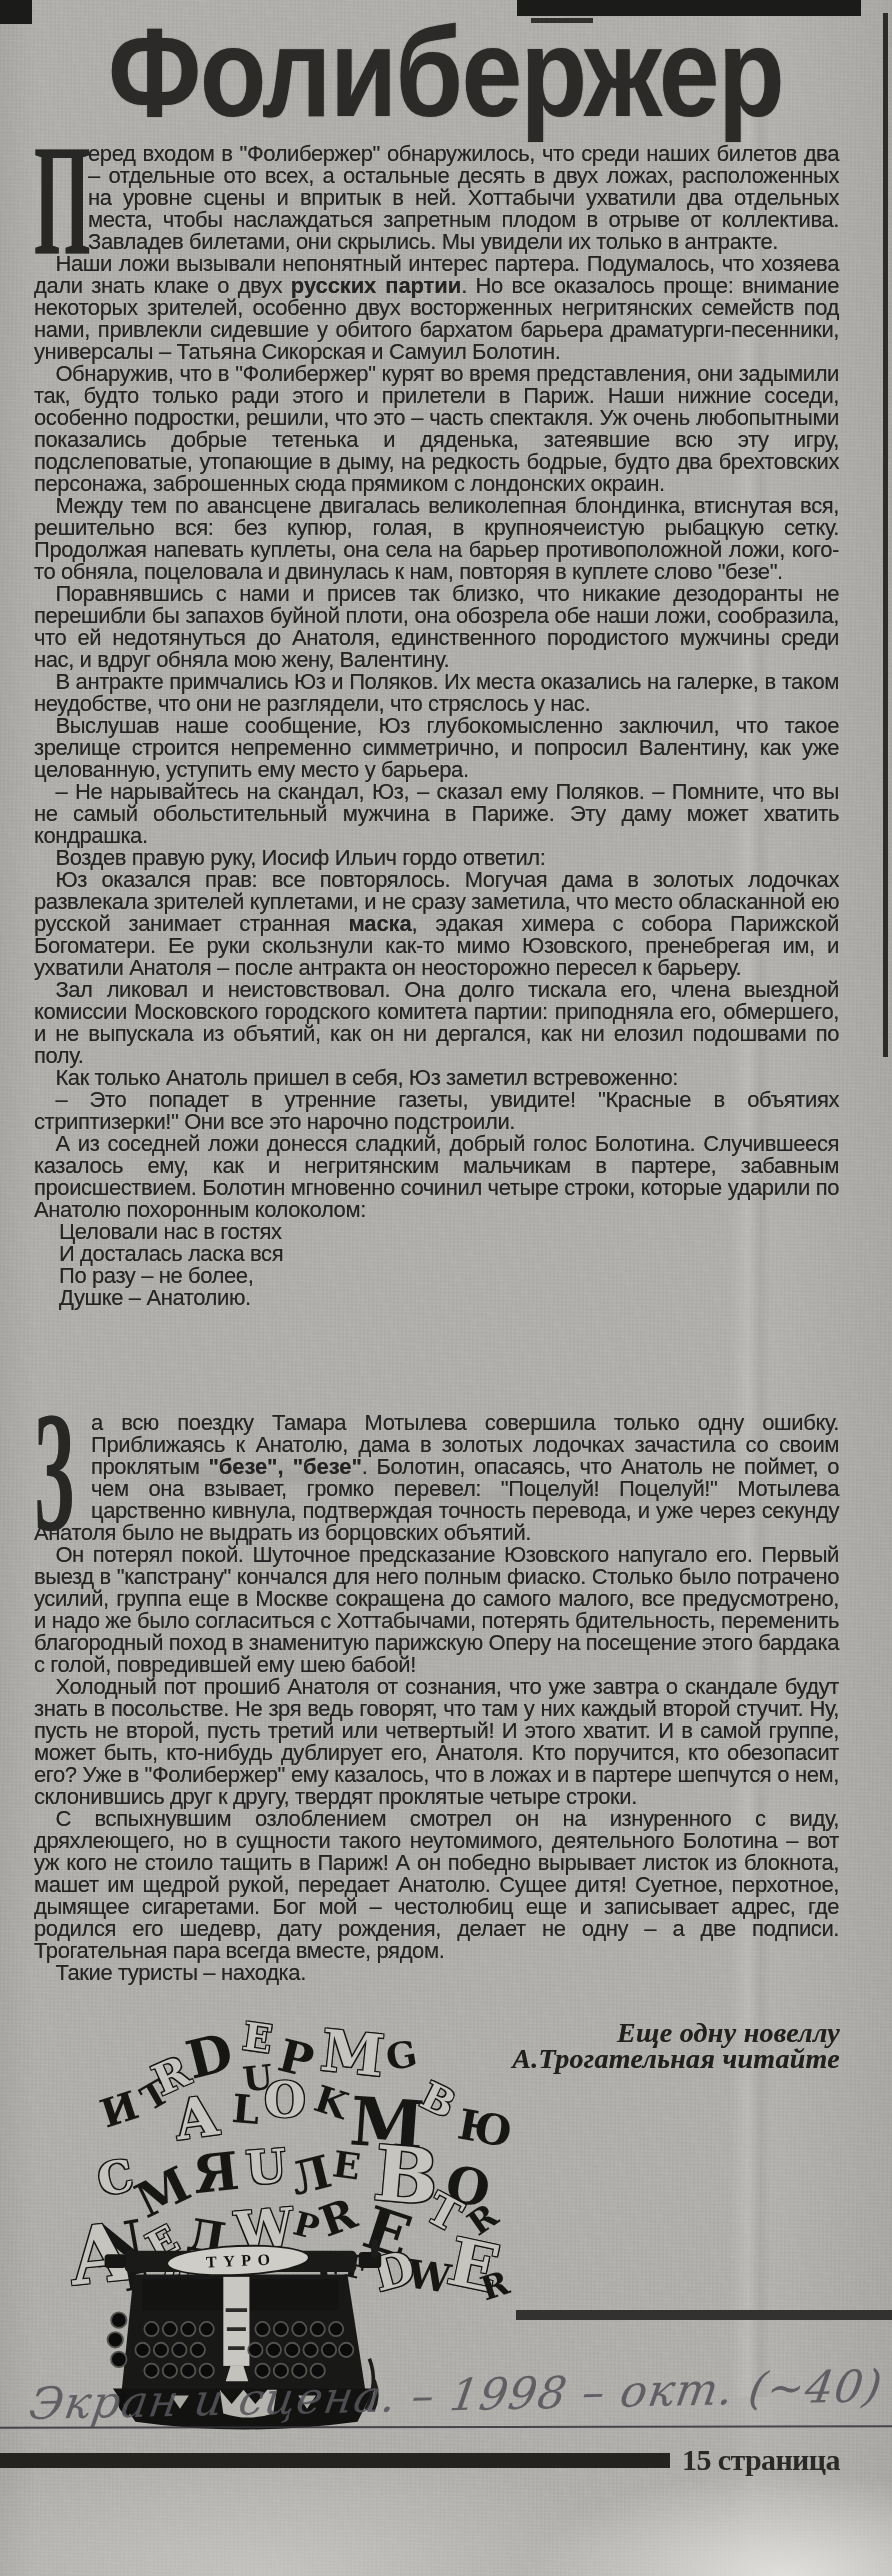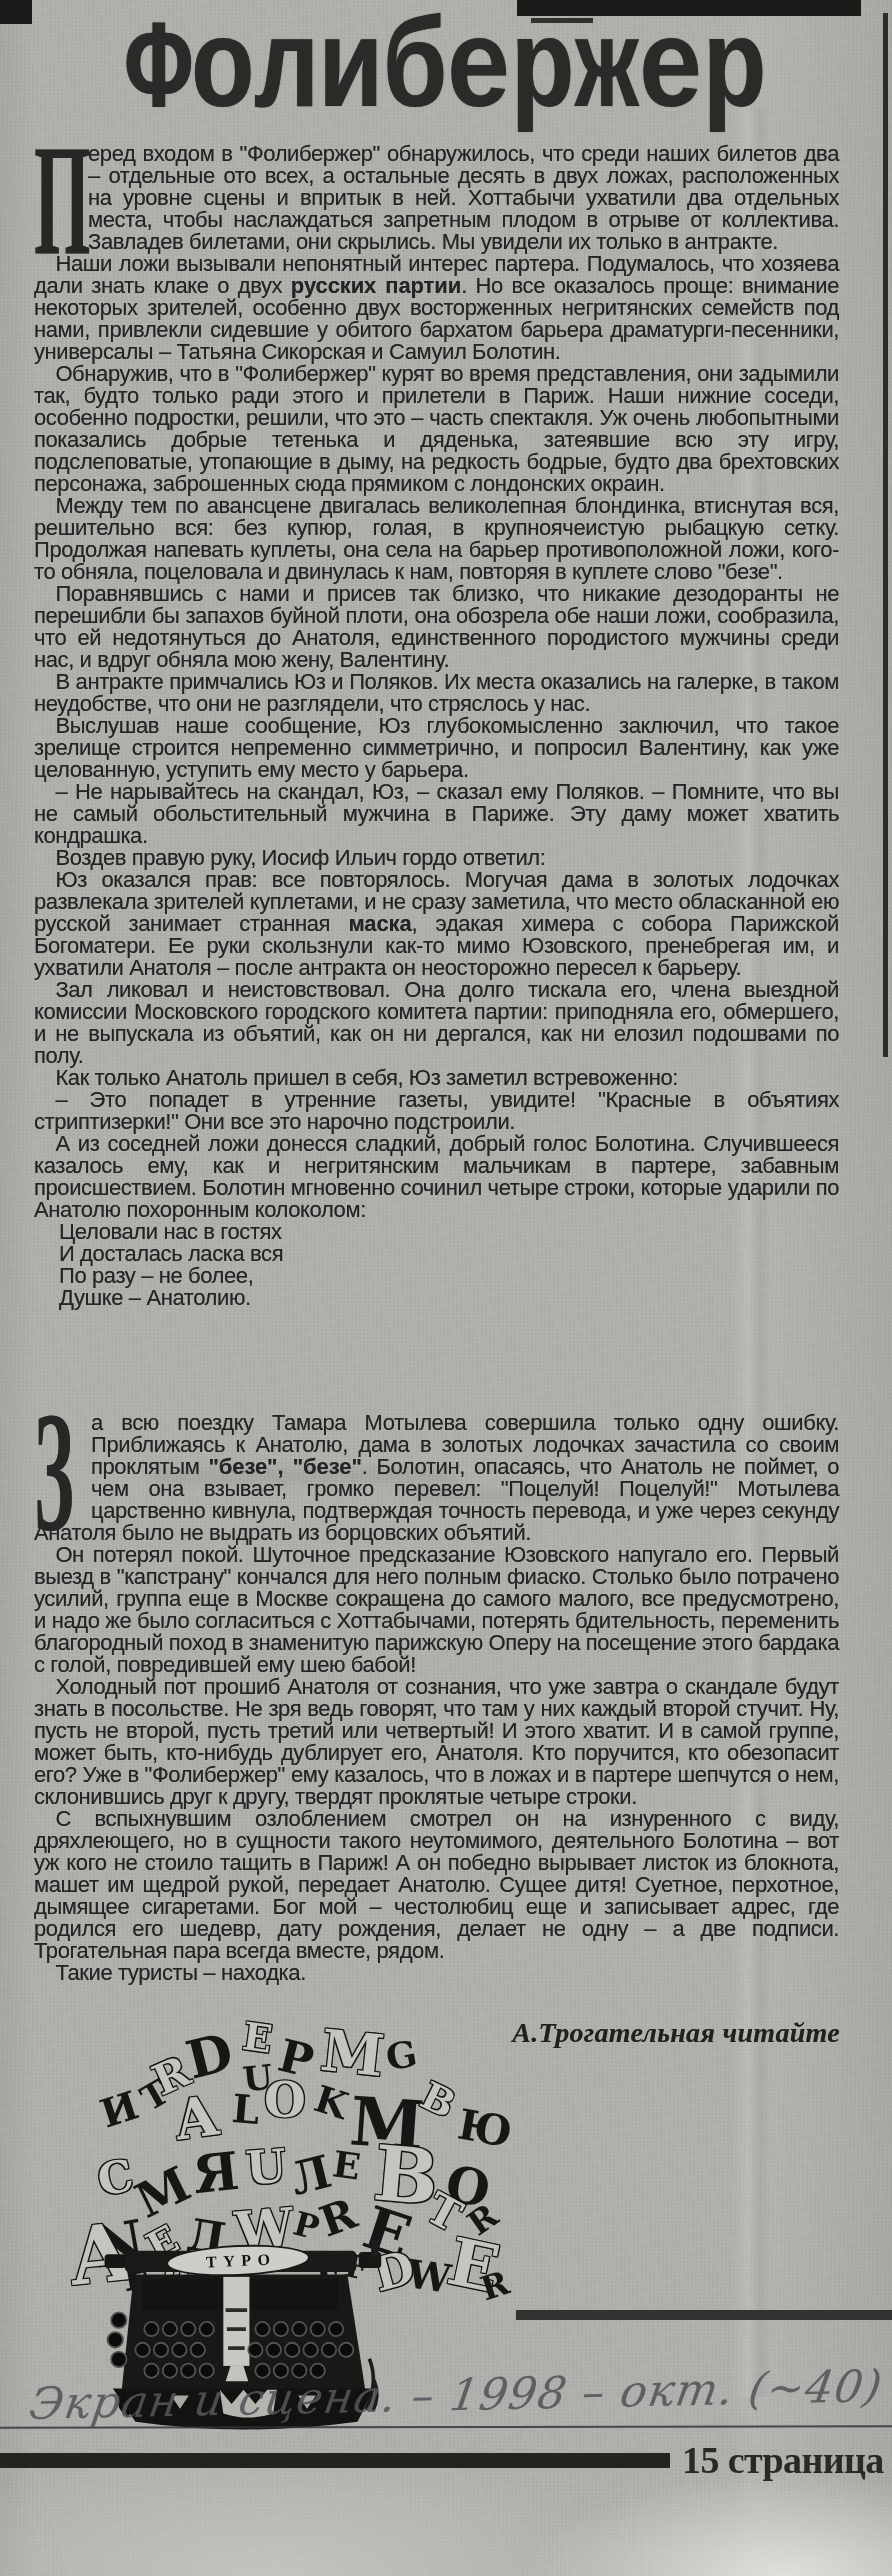--- a/index.html
+++ b/index.html
@@ -19,21 +19,21 @@
   .art-tl{left:0;top:0;width:32px;height:24px;}
   .art-top{left:517px;top:0;width:344px;height:15.5px;}
   .art-top2{left:531px;top:18.4px;width:62px;height:4.8px;background:#32312f;}
   .art-right{left:883px;top:13px;width:4.8px;height:1044px;background:#2d2c2b;}
   .crease{position:absolute;left:729px;top:107px;width:42px;height:2290px;
     background:linear-gradient(90deg, rgba(0,0,0,0) 0%, rgba(255,255,255,.09) 45%, rgba(0,0,0,.05) 75%, rgba(0,0,0,0) 100%);}
   .smudge{position:absolute;background:rgba(60,60,60,.08);filter:blur(3px);border-radius:4.8px;}
 
   
   .title{position:absolute;left:0;top:8.3px;width:100%;margin:0;text-align:center;
-    font-family:Liberation Mono, monospace;font-weight:700;color:#2b2a28;}
+    font-family:Liberation Sans, sans-serif;font-weight:700;color:#2b2a28;}
   .title-inner{display:inline-block;font-size:127px;line-height:1.02;letter-spacing:-1.8px;
     transform:scaleX(.86);transform-origin:50% 0;text-shadow:0 0 1.2px rgba(30,30,30,.5);}
 
   
   .body{position:absolute;left:34px;width:805px;color:#242424;
     font-size:22px;line-height:22px;letter-spacing:-0.4px;text-align:justify;
     text-shadow:0 0 0.6px rgba(40,40,40,.55);}
   .block1{top:143px;}
   .block2{top:1412px;}
   .para{margin:0;padding:0;text-indent:21.4px;}
@@ -70,21 +70,21 @@
   
   .mid-bar{position:absolute;left:516px;top:2310px;width:376px;height:10px;background:#32312f;}
   .handwriting{position:absolute;left:30px;top:2380px;width:845px;
     font-family:"DejaVu Serif", serif;font-style:italic;font-size:44px;line-height:1.1;
     color:#54545a;opacity:.88;letter-spacing:1.2px;white-space:nowrap;
     transform:rotate(-1.2deg) skewX(-10deg);transform-origin:0 50%;}
   .pencil-rule{position:absolute;left:0;top:2426px;width:892px;height:2.4px;background:#343438;opacity:.85;
     transform:rotate(-.1deg);}
   .footer-bar{position:absolute;left:0;top:2453px;width:670px;height:15px;background:#24231f;}
   .page-label{position:absolute;left:682px;top:2441px;width:208px;
-    font-family:"Liberation Serif", serif;font-weight:700;font-size:38px;line-height:38px;
+    font-family:"Liberation Serif", serif;font-weight:700;font-size:30px;line-height:38px;
     color:#2a2928;letter-spacing:-0.6px;white-space:nowrap;}
 </style>
 </head>
 <body>
 
 <div class="page">
 
   <div class="art art-tl"></div>
   <div class="art art-top"></div>
   <div class="art art-top2"></div>
@@ -124,20 +124,21 @@
     <p class="para lead"><span class="dropcap dc2">
           <span class="dc-glyph">З</span>
         </span><span>а всю поездку Тамара Мотылева совершила только одну ошибку. Приближаясь к Анатолю, дама в золотых лодочках зачастила со своим проклятым </span><b>"безе", "безе"</b><span>. Болотин, опасаясь, что Анатоль не поймет, о чем она взывает, громко перевел: "Поцелуй! Поцелуй!" Мотылева царственно кивнула, подтверждая точность перевода, и уже через секунду Анатоля было не выдрать из борцовских объятий.</span></p>
     <p class="para">Он потерял покой. Шуточное предсказание Юзовского напугало его. Первый выезд в "капстрану" кончался для него полным фиаско. Столько было потрачено усилий, группа еще в Москве сокращена до самого малого, все предусмотрено, и надо же было согласиться с Хоттабычами, потерять бдительность, переменить благородный поход в знаменитую парижскую Оперу на посещение этого бардака с голой, повредившей ему шею бабой!</p>
     <p class="para">Холодный пот прошиб Анатоля от сознания, что уже завтра о скандале будут знать в посольстве. Не зря ведь говорят, что там у них каждый второй стучит. Ну, пусть не второй, пусть третий или четвертый! И этого хватит. И в самой группе, может быть, кто-нибудь дублирует его, Анатоля. Кто поручится, кто обезопасит его? Уже в "Фолибержер" ему казалось, что в ложах и в партере шепчутся о нем, склонившись друг к другу, твердят проклятые четыре строки.</p>
     <p class="para">С вспыхнувшим озлоблением смотрел он на изнуренного с виду, дряхлеющего, но в сущности такого неутомимого, деятельного Болотина – вот уж кого не стоило тащить в Париж! А он победно вырывает листок из блокнота, машет им щедрой рукой, передает Анатолю. Сущее дитя! Суетное, перхотное, дымящее сигаретами. Бог мой – честолюбиц еще и записывает адрес, где родился его шедевр, дату рождения, делает не одну – а две подписи. Трогательная пара всегда вместе, рядом.</p>
     <p class="para">Такие туристы – находка.</p>
   </div>
 
   <div class="note">
+    <div class="note-line">Еще одну новеллу</div>
     <div class="note-line">А.Трогательная читайте</div>
   </div>
 
   <div class="illustration">
     <div class="letter-scatter">
         <span class="sc" style="left: 122px; top: 10.7px; font-size: 52px; transform: rotate(-14deg);">D</span>
         <span class="sc sc-o" style="left: 178px; top: 0px; font-size: 38px; transform: rotate(8deg);">E</span>
         <span class="sc" style="left: 214px; top: 16.7px; font-size: 45px; transform: rotate(14deg);">P</span>
         <span class="sc" style="left: 178px; top: 42px; font-size: 34px; transform: rotate(-6deg);">U</span>
         <span class="sc sc-o" style="left: 256px; top: 4.8px; font-size: 57px; transform: rotate(6deg);">M</span>

